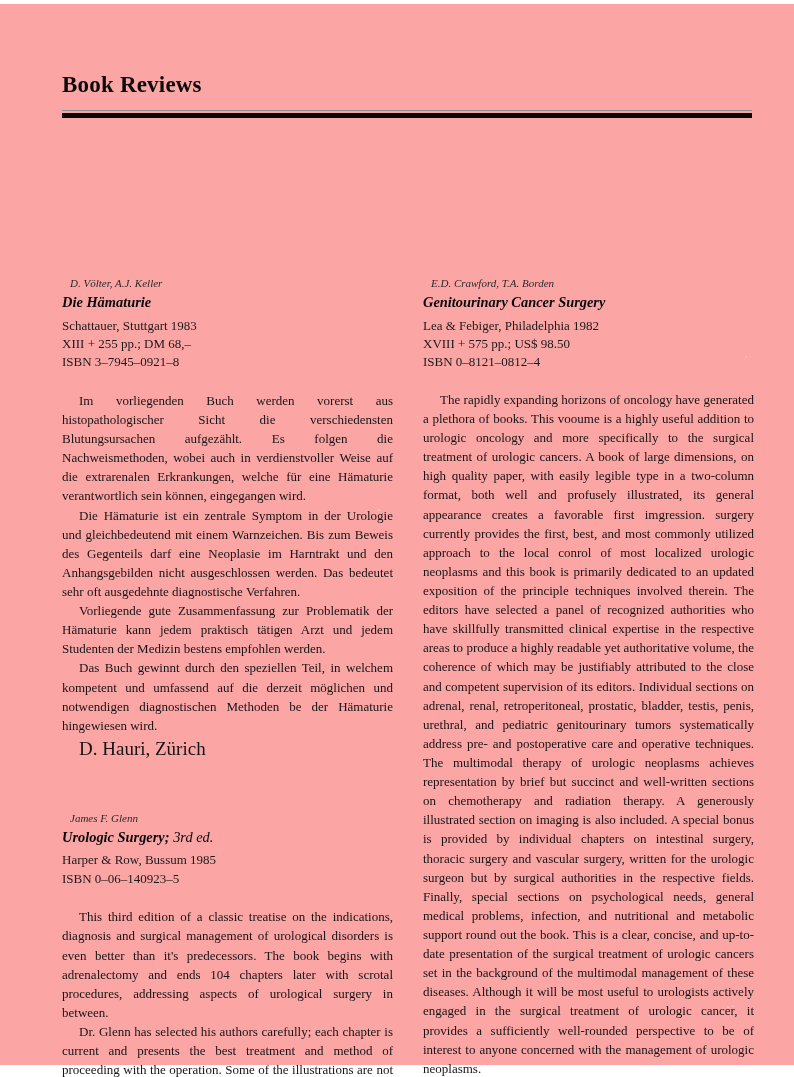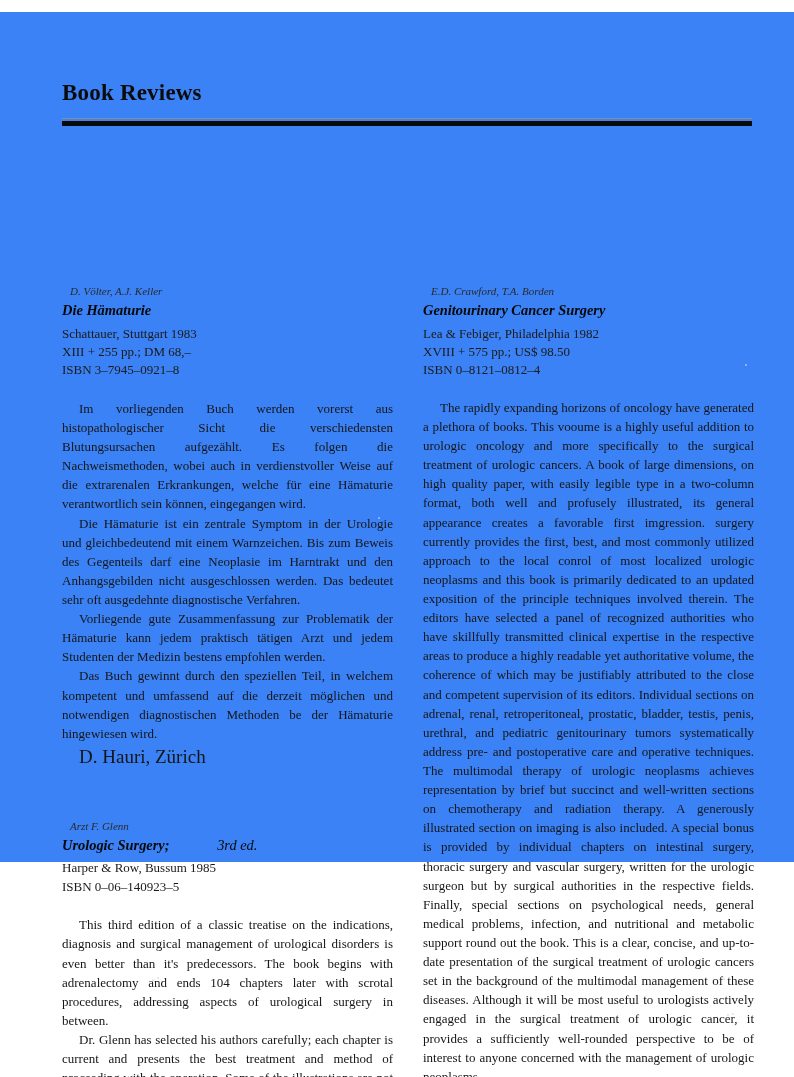--- a/index.html
+++ b/index.html
@@ -11,24 +11,24 @@
     width: 794px;
     height: 1077px;
     position: relative;
     font-family: "Liberation Serif", "DejaVu Serif", serif;
     color: #111111;
     overflow: hidden;
   }
 
   .page {
     position: absolute;
-    left: 0; top: 12px;
+    left: 0; top: 4px;
     width: 794px;
-    height: 850px;
-    background: #3b82f6;
+    height: 1061px;
+    background: #fca5a5;
   }
 
   
   .masthead {
     position: absolute;
     left: 62px;
     top: 68px;
     width: 690px;
   }
   .page-title {
@@ -88,21 +88,20 @@
   .book-title {
     font-size: 14.4px;
     font-weight: bold;
     line-height: 1.3;
     margin: 0 0 5px 0;
     color: #080808;
     font-style: italic;
   }
   .book-title .edition {
     font-weight: normal;
-    margin-left: 44px;
   }
   .pubinfo {
     font-size: 13px;
     line-height: 1.42;
     margin: 0;
     color: #1a1a1a;
   }
   .pubinfo div {
     white-space: nowrap;
   }
@@ -169,21 +168,21 @@
         <div class="body-text">
           <p>Im vorliegenden Buch werden vorerst aus histopathologischer Sicht die verschiedensten Blutungsursachen aufgezählt. Es folgen die Nachweismethoden, wobei auch in verdienstvoller Weise auf die extrarenalen Erkrankungen, welche für eine Hämaturie verantwortlich sein können, eingegangen wird.</p>
           <p>Die Hämaturie ist ein zentrale Symptom in der Urologie und gleichbedeutend mit einem Warnzeichen. Bis zum Beweis des Gegenteils darf eine Neoplasie im Harntrakt und den Anhangsgebilden nicht ausgeschlossen werden. Das bedeutet sehr oft ausgedehnte diagnostische Verfahren.</p>
           <p>Vorliegende gute Zusammenfassung zur Problematik der Hämaturie kann jedem praktisch tätigen Arzt und jedem Studenten der Medizin bestens empfohlen werden.</p>
           <p>Das Buch gewinnt durch den speziellen Teil, in welchem kompetent und umfassend auf die derzeit möglichen und notwendigen diagnostischen Methoden be der Hämaturie hingewiesen wird.</p>
           <p class="signature">D. Hauri, Zürich</p>
         </div>
       </div>
 
       <div class="review">
-        <div class="authors">Arzt F. Glenn</div>
+        <div class="authors">James F. Glenn</div>
         <div class="book-title"><span>Urologic Surgery;</span><span class="edition"> 3rd ed.</span></div>
         <div class="pubinfo">
           <div>Harper &amp; Row, Bussum 1985</div>
           <div>ISBN 0–06–140923–5</div>
         </div>
         <div class="body-text">
           <p>This third edition of a classic treatise on the indications, diagnosis and surgical management of urological disorders is even better than it's predecessors. The book begins with adrenalectomy and ends 104 chapters later with scrotal procedures, addressing aspects of urological surgery in between.</p>
           <p>Dr. Glenn has selected his authors carefully; each chapter is current and presents the best treatment and method of proceeding with the operation. Some of the illustrations are not of top quality, but most are clear and readily followed; for example, the excellent drawings in the chapter on hypospadias</p>
 
         </div>

